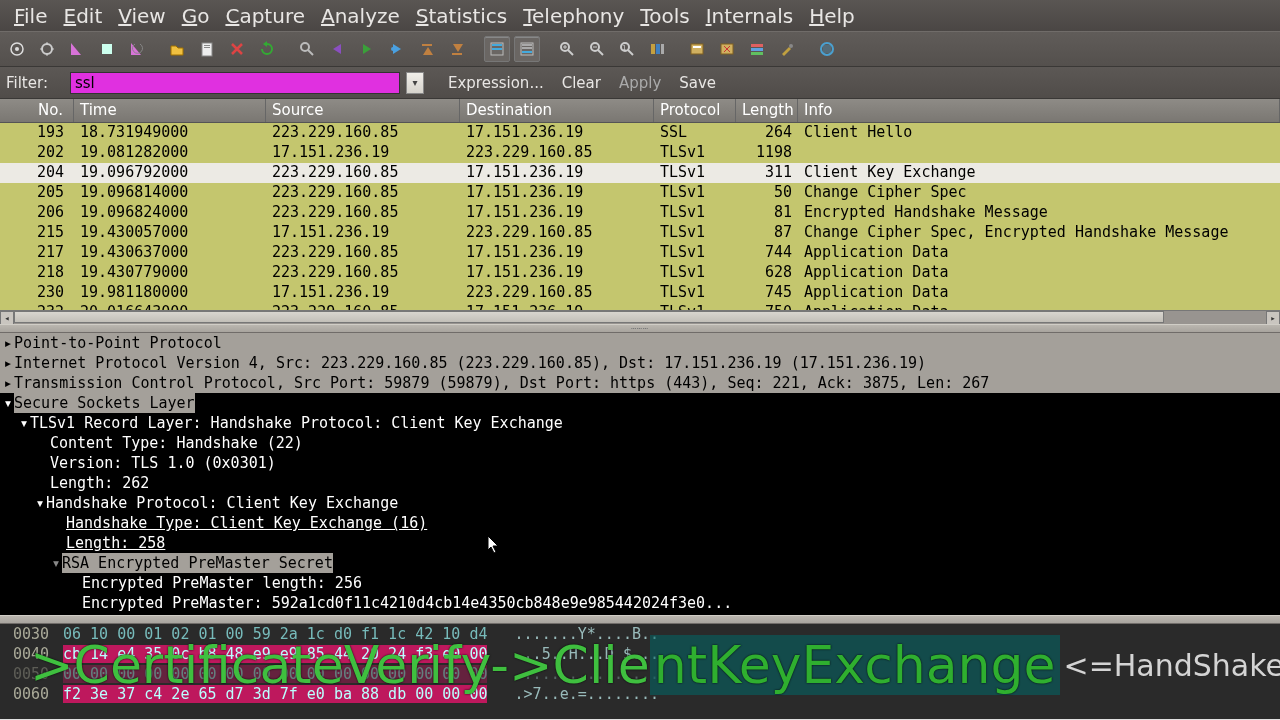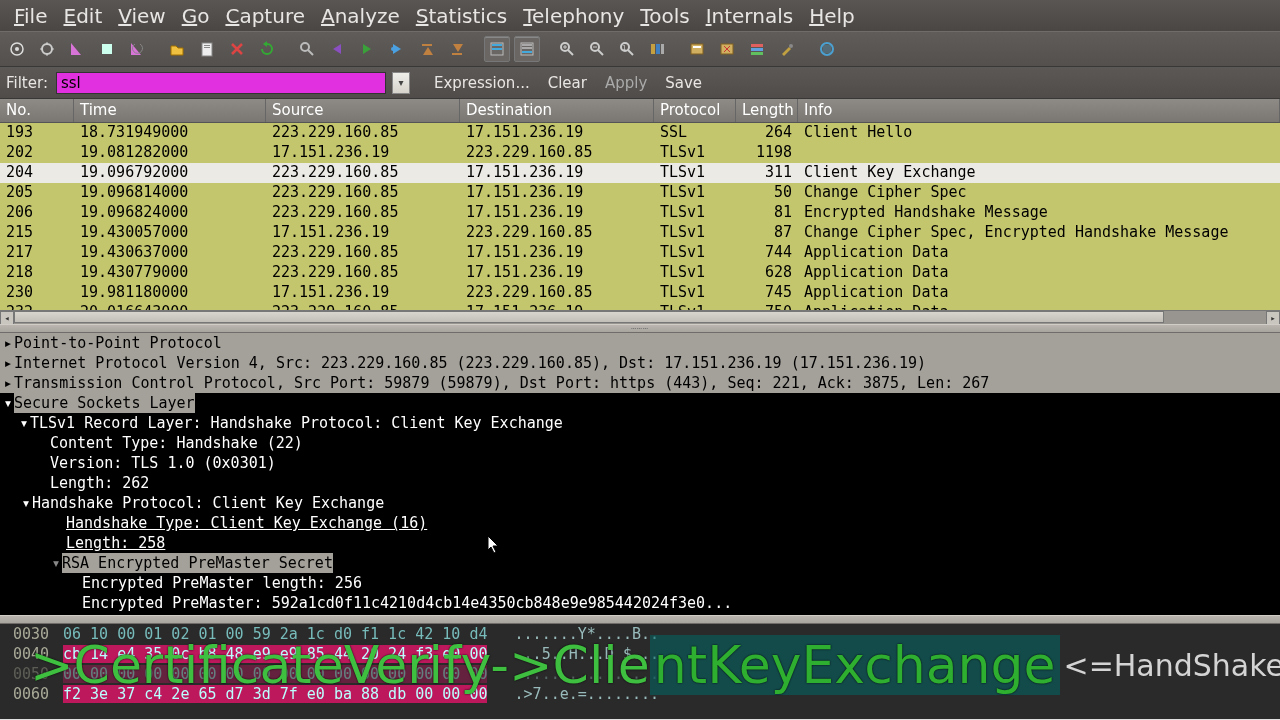--- a/index.html
+++ b/index.html
@@ -48,21 +48,21 @@
   .filterbar {
     height:32px;
     background:linear-gradient(#5c5855,#504c49);
     display:flex; align-items:center;
     padding:0 6px; gap:6px;
     color:#e8e6e4;
     font-family:"DejaVu Sans",sans-serif;
     font-size:15px;
     border-bottom:1px solid #3a3836;
   }
-  .filter-label { margin-right:2px; }
+  .filter-label { margin-right:16px; }
   .filter-input {
     width:330px; height:22px;
     background:#e030e0; color:#000;
     border:1px solid #333;
     padding:0 4px;
     font-size:15px;
     font-family:"DejaVu Sans",sans-serif;
   }
   .filter-drop {
     width:18px; height:22px;
@@ -99,21 +99,21 @@
     white-space:nowrap;
     color:#000;
   }
   .tbody .tr .td {
     padding:0 6px;
     overflow:hidden;
   }
   .tr.olive { background:#c4c66e; }
   .tr.selected { background:#eceae4; }
 
-  .col-no    { width:74px;  padding-right:10px !important;}
+  .col-no    { width:74px;  text-align:right; padding-right:10px !important;}
   .col-time  { width:192px; }
   .col-src   { width:194px; }
   .col-dst   { width:194px; }
   .col-proto { width:82px;  }
   .col-len   { width:62px;  text-align:right; padding-right:6px !important;}
   .col-info  { flex:1; }
 
   .hscroll {
     position:absolute; left:0; right:0; bottom:0; height:14px;
     background:#a8a49e;
@@ -154,21 +154,21 @@
   .details .drow {
     white-space:nowrap;
     padding-left:2px;
   }
   .details .drow.hl { background:#a4a09a; color:#000; }
   .details .twist {
     display:inline-block; width:12px; text-align:center;
     color:inherit;
   }
   .details .ind1 { padding-left:18px; }
-  .details .ind2 { padding-left:20px; }
+  .details .ind2 { padding-left:34px; }
   .details .ind3 { padding-left:50px; }
   .details .ind4 { padding-left:66px;text-decoration:underline; }
   .details .ind5 { padding-left:82px; }
   .details .hl-seg { display:inline-block; background:#a4a09a; color:#000; }
 
   .cursor {
     position:absolute;
     left:488px; top:536px;
     width:12px; height:18px;
     pointer-events:none;

